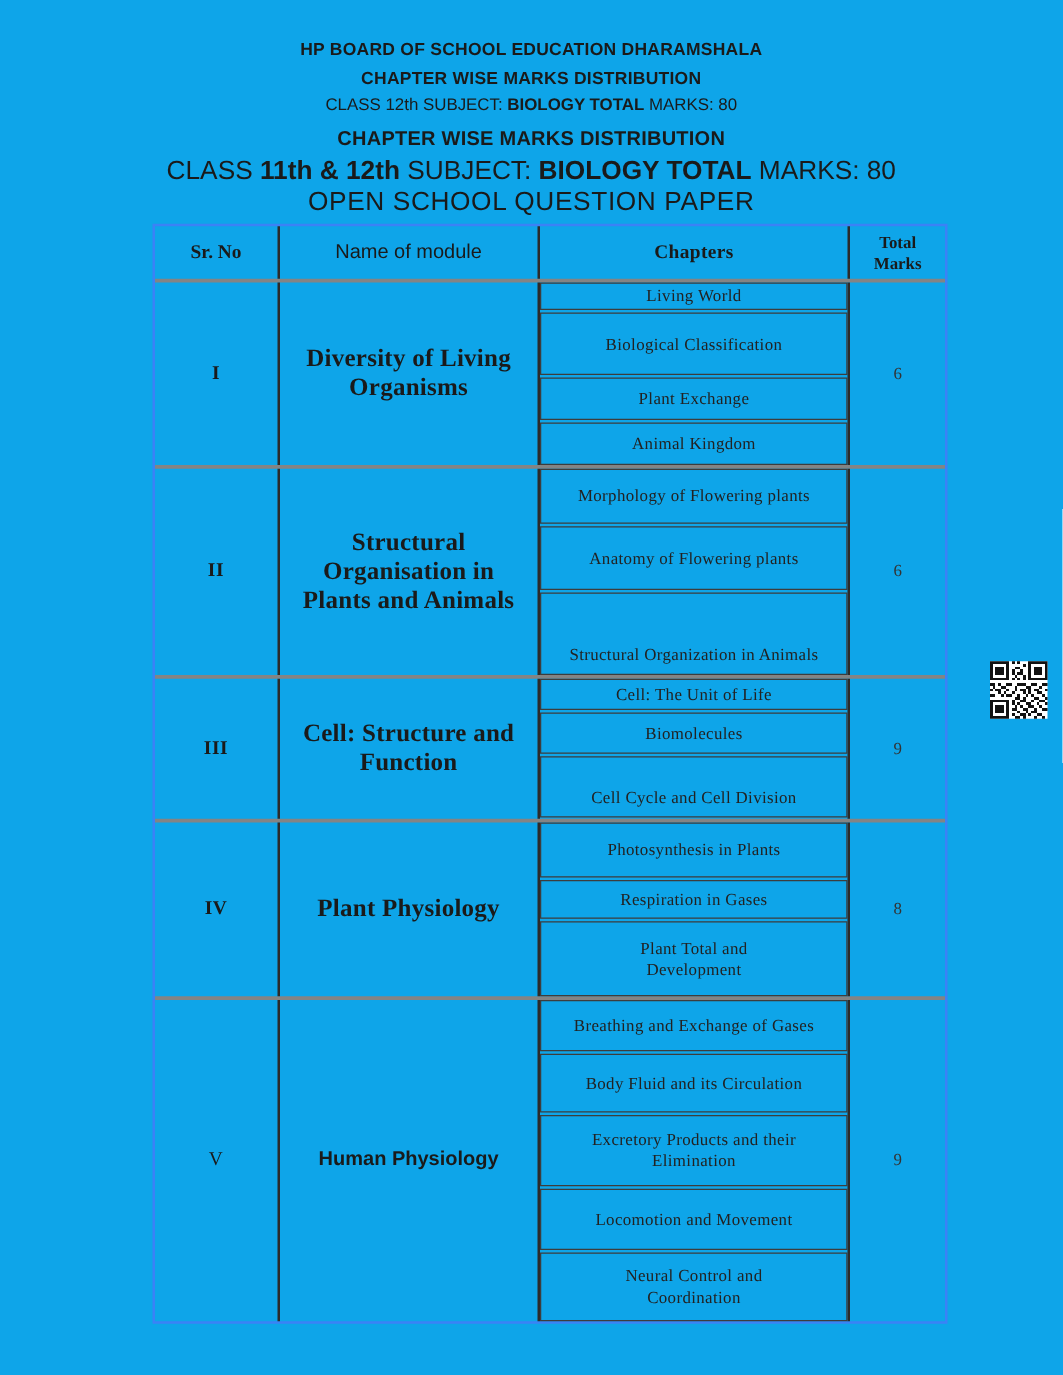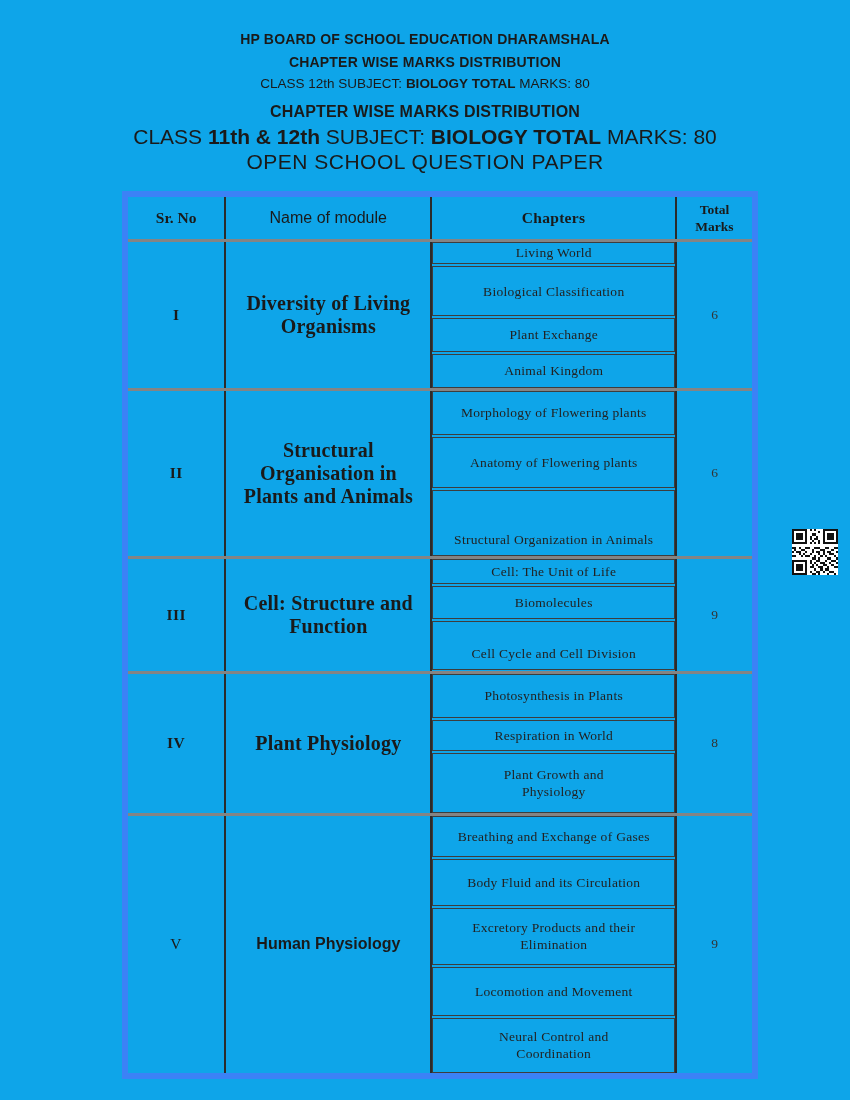--- a/index.html
+++ b/index.html
@@ -10,21 +10,21 @@
   .heading { padding-top:28px; text-align:center; }
   .h-line { white-space:nowrap; }
   .h1a, .h2a { font-weight:bold; font-size:14px; line-height:22.5px; letter-spacing:.2px; }
   .h3 { font-size:13.5px; line-height:22.5px; }
   .h4 { font-weight:bold; font-size:16px; line-height:25px; margin-top:3px; letter-spacing:.2px; }
   .h5 { font-size:21px; line-height:25px; }
   .h6 { font-size:21px; line-height:25px; letter-spacing:.5px; }
   .bold { font-weight:bold; }
 
   
-  .mtable { margin:17px 0 0 122px; width:636px; border:6px solid #3b82f6; }
+  .mtable { margin:5px 0 0 122px; width:636px; border:2px solid #3b82f6; }
   .trow { display:flex; width:100%; }
   .trow + .trow { border-top:3px solid #848484; }
   .cell { border-right:2px solid #2b2b2b; }
   .cell:last-child { border-right:none; }
   .c1 { width:100px; display:flex; align-items:center; justify-content:center; }
   .c2 { width:209px; display:flex; align-items:center; justify-content:center; text-align:center; padding:0 8px; }
   .c3 { width:249px; }
   .c4 { width:76px; display:flex; align-items:center; justify-content:center; text-align:center; }
 
   .thead { height:42px; }
@@ -116,22 +116,22 @@
       </div>
       <div class="cell c4 marks">9</div>
     </div>
 
     <div class="trow row-IV">
       <div class="cell c1 sr">IV</div>
       <div class="cell c2 module-serif">Plant Physiology</div>
       <div class="cell c3">
         <div class="chap-stack">
           <div class="chap" style="flex:46 1 0;">Photosynthesis in Plants</div>
-          <div class="chap" style="flex:31 1 0;">Respiration in World</div>
-          <div class="chap" style="flex:65 1 0; padding:0 46px;">Plant Growth and Physiology</div>
+          <div class="chap" style="flex:31 1 0;">Respiration in Gases</div>
+          <div class="chap" style="flex:65 1 0; padding:0 46px;">Plant Total and Development</div>
         </div>
       </div>
       <div class="cell c4 marks">8</div>
     </div>
 
     <div class="trow row-V">
       <div class="cell c1 sr sr-normal">V</div>
       <div class="cell c2 module-sans">Human Physiology</div>
       <div class="cell c3">
         <div class="chap-stack">

